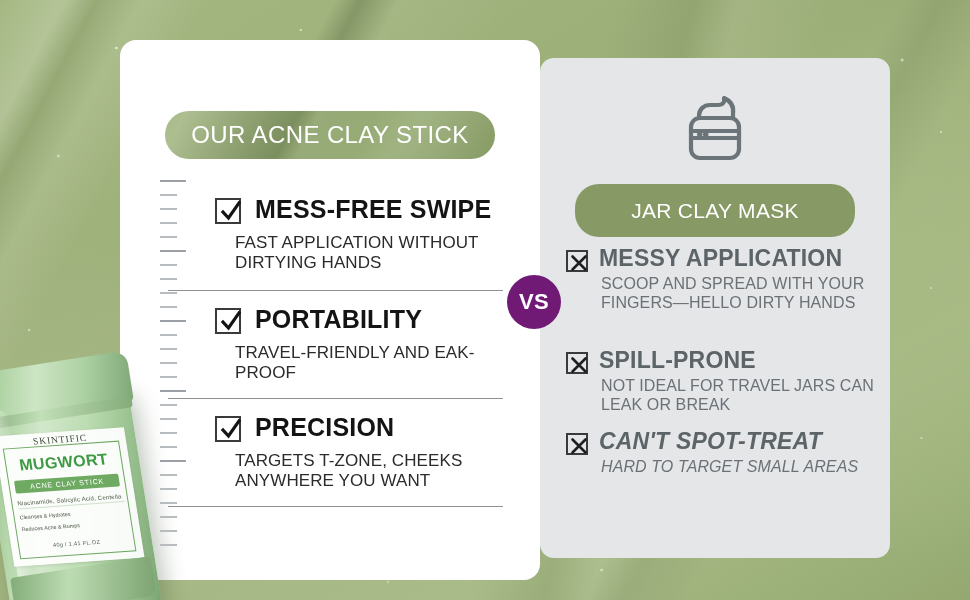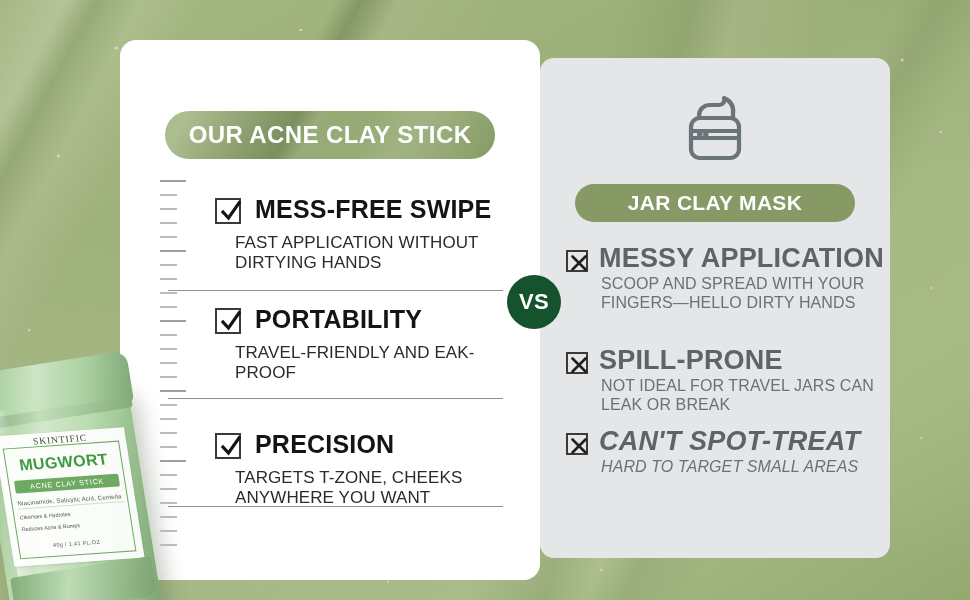--- a/index.html
+++ b/index.html
@@ -184,21 +184,21 @@
   #left-content {
     position: absolute;
     left: 120px; top: 40px;
     width: 420px; height: 540px;
     z-index: 6;
   }
 
   .pill {
     border-radius: 24px;
     color: #ffffff;
-    font-weight: bold;
+    font-weight: normal;
     text-align: center;
     display: flex;
     align-items: center;
     justify-content: center;
   }
 
   #stick-pill {
     position: absolute;
     left: 45px; top: 71px;
     width: 330px; height: 48px;
@@ -270,21 +270,21 @@
     background: #6c6c6c;
     opacity: .75;
   }
 
   
   #vs-badge {
     position: absolute;
     left: 507px; top: 275px;
     width: 54px; height: 54px;
     border-radius: 50%;
-    background: #14532d;
+    background: #701a75;
     color: #fff;
     font-size: 22px;
     font-weight: bold;
     display: flex;
     align-items: center;
     justify-content: center;
     letter-spacing: .3px;
     z-index: 9;
   }
 
@@ -298,21 +298,21 @@
 
   #jar-icon {
     position: absolute;
     left: 50%; top: 36px;
     transform: translateX(-50%);
   }
 
   #jar-pill {
     position: absolute;
     left: 35px; top: 126px;
-    width: 280px; height: 38px;
+    width: 280px; height: 53px;
     font-size: 21px;
     letter-spacing: .3px;
     background: #879964;
   }
 
   .con {
     position: absolute;
     left: 26px;
     width: 322px;
   }
@@ -323,21 +323,21 @@
     width: 22px; height: 22px;
     border: 2px solid #3a3a3a;
     margin-right: 11px;
     margin-top: 3px;
     position: relative;
     background: transparent;
   }
   .xbox svg { position: absolute; left: -2px; top: -2px; }
 
   .con .ttl {
-    font-size: 27px;
+    font-size: 23px;
     font-weight: bold;
     color: #5c6468;
     line-height: 23px;
     letter-spacing: .2px;
   }
   .con .desc {
     font-size: 16px;
     color: #6b7176;
     line-height: 18.5px;
     margin-top: 3px;
@@ -426,21 +426,21 @@
           <path d="M9 17 L14.5 23 L25 8" fill="none" stroke="#141414" stroke-width="3.2" stroke-linecap="square" stroke-linejoin="miter"></path>
         </svg>
       </span>
       <span class="ttl">PORTABILITY</span>
     </div>
     <div class="desc">TRAVEL-FRIENDLY AND EAK-PROOF</div>
   </div>
 
   <div class="sep" style="top:358px;"></div>
 
-  <div class="feature" style="top:391px;">
+  <div class="feature" style="top:374px;">
     <div class="row">
       <span class="chk">
         <svg width="32" height="32" viewBox="0 0 32 32" aria-hidden="true">
           <path d="M9 17 L14.5 23 L25 8" fill="none" stroke="#141414" stroke-width="3.2" stroke-linecap="square" stroke-linejoin="miter"></path>
         </svg>
       </span>
       <span class="ttl">PRECISION</span>
     </div>
     <div class="desc">TARGETS T-ZONE, CHEEKS ANYWHERE YOU WANT</div>
   </div>

